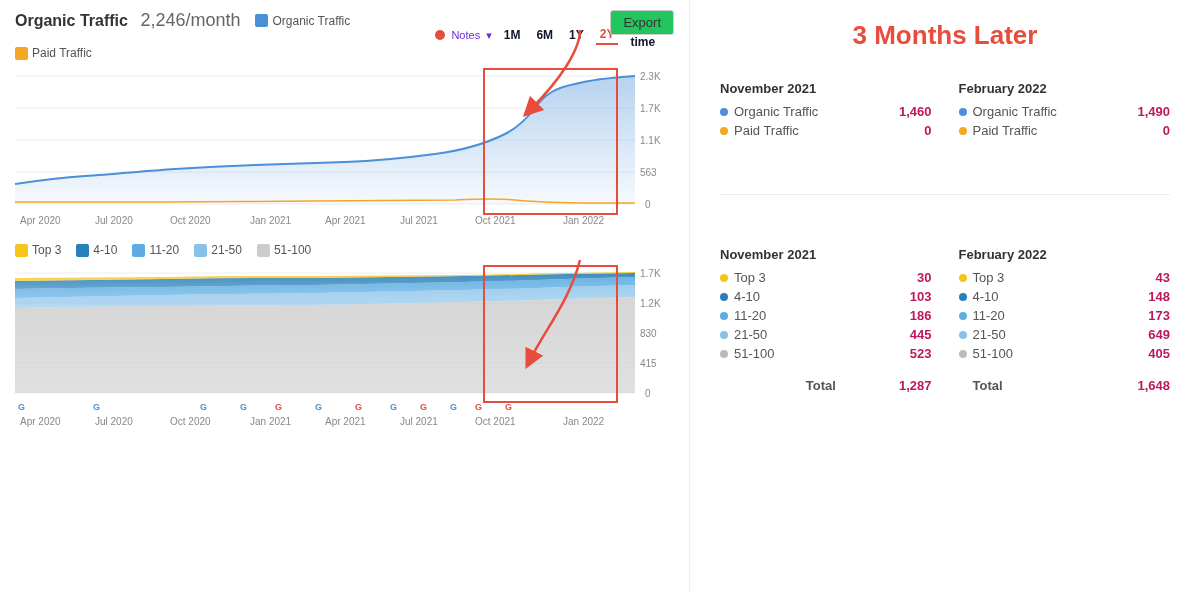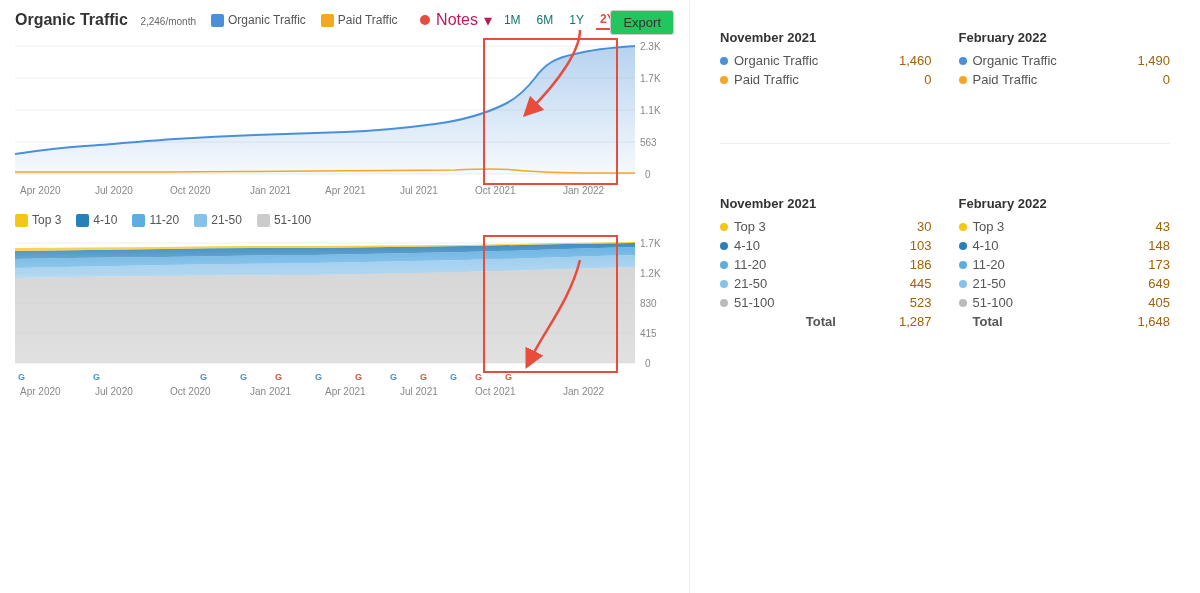--- a/index.html
+++ b/index.html
@@ -32,40 +32,40 @@
     
     .chart-section { margin-bottom: 8px; }
 
     .chart-title {
       font-size: 16px;
       font-weight: bold;
       color: #333;
       display: inline;
     }
     .chart-subtitle {
-      font-size: 10px;
+      font-size: 18px;
       color: #666;
       margin-left: 8px;
     }
     .chart-header { margin-bottom: 6px; display: flex; align-items: center; justify-content: space-between; }
     .chart-header-left { display: flex; align-items: center; gap: 15px; flex-wrap: wrap; }
 
     .legend-item { display: flex; align-items: center; gap: 4px; font-size: 12px; color: #555; }
     .checkbox-blue { width: 13px; height: 13px; background: #4a90d9; border-radius: 2px; display: inline-block; }
     .checkbox-orange { width: 13px; height: 13px; background: #f5a623; border-radius: 2px; display: inline-block; }
     .checkbox-yellow { width: 13px; height: 13px; background: #f5c518; border-radius: 2px; display: inline-block; }
     .checkbox-blue2 { width: 13px; height: 13px; background: #2980b9; border-radius: 2px; display: inline-block; }
     .checkbox-blue3 { width: 13px; height: 13px; background: #5dade2; border-radius: 2px; display: inline-block; }
     .checkbox-blue4 { width: 13px; height: 13px; background: #85c1e9; border-radius: 2px; display: inline-block; }
     .checkbox-gray { width: 13px; height: 13px; background: #ccc; border-radius: 2px; display: inline-block; }
 
     .chart-controls { display: flex; align-items: center; gap: 8px; font-size: 12px; color: #555; }
-    .notes-btn { display: flex; align-items: center; gap: 6px; cursor: pointer; color: #be185d; font-size: 16px; }
+    .notes-btn { display: flex; align-items: center; gap: 6px; cursor: pointer; color: #6d28d9; font-size: 11px; }
     .notes-dot { width: 10px; height: 10px; border-radius: 50%; background: #e74c3c; display: inline-block; }
-    .time-btn { cursor: pointer; font-size: 12px; color: #0f766e; padding: 2px 4px; }
+    .time-btn { cursor: pointer; font-size: 12px; color: #0f172a; padding: 2px 4px; font-weight: bold; }
     .time-btn.active { color: #e74c3c; font-weight: bold; border-bottom: 2px solid #e74c3c; }
 
     
     .chart-wrapper { position: relative; }
     .chart-svg { width: 650px; }
 
     
     .stats-panel {
       flex: 1;
       padding: 20px 30px;
@@ -80,33 +80,33 @@
       margin-bottom: 20px;
     }
 
     .stats-grid { display: grid; grid-template-columns: 1fr 1fr; gap: 27px; }
 
     .stats-block { padding: 10px 0; }
     .stats-block-title { font-size: 13px; font-weight: bold; color: #333; margin-bottom: 8px; }
 
     .stats-row { display: flex; align-items: center; gap: 6px; margin-bottom: 4px; font-size: 13px; }
     .stats-label { color: #555; flex: 1; }
-    .stats-value { font-weight: normal; color: #a16207; min-width: 40px; text-align: right; }
+    .stats-value { font-weight: bold; color: #be185d; min-width: 40px; text-align: right; }
 
     .divider { height: 1px; background: #eee; margin: 15px 0; grid-column: 1 / -1; }
 
     .dot-yellow { width: 8px; height: 8px; border-radius: 50%; background: #f5c518; flex-shrink: 0; }
     .dot-blue1 { width: 8px; height: 8px; border-radius: 50%; background: #2980b9; flex-shrink: 0; }
     .dot-blue2 { width: 8px; height: 8px; border-radius: 50%; background: #5dade2; flex-shrink: 0; }
     .dot-blue3 { width: 8px; height: 8px; border-radius: 50%; background: #85c1e9; flex-shrink: 0; }
     .dot-gray { width: 8px; height: 8px; border-radius: 50%; background: #bbb; flex-shrink: 0; }
     .dot-blue-main { width: 8px; height: 8px; border-radius: 50%; background: #4a90d9; flex-shrink: 0; }
     .dot-orange { width: 8px; height: 8px; border-radius: 50%; background: #f5a623; flex-shrink: 0; }
 
-    .total-row { font-weight: bold; color: #333; font-size: 13px; margin-top: 4px; }
+    .total-row { font-weight: bold; color: #333; font-size: 13px; margin-top: 17px; }
   </style>
 </head>
 <body>
 
 <div class="main-container">
 
   <div class="charts-panel">
     <button class="export-btn">Export</button>
 
     <div class="chart-section">
@@ -292,20 +292,21 @@
         </marker>
       </defs>
 
       <path d="M580,30 C580,50 560,80 530,110" stroke="#e74c3c" stroke-width="2.5" fill="none" marker-end="url(#arrowhead1)"></path>
 
       <path d="M580,260 C570,300 545,330 530,360" stroke="#e74c3c" stroke-width="2.5" fill="none" marker-end="url(#arrowhead2)"></path>
     </svg>
   </div>
 
   <div class="stats-panel">
+    <div class="months-later-title">3 Months Later</div>
 
     <div class="stats-grid">
 
       <div class="stats-block">
         <div class="stats-block-title">November 2021</div>
         <div class="stats-row">
           <span class="dot-blue-main"></span>
           <span class="stats-label">Organic Traffic</span>
           <span class="stats-value">1,460</span>
         </div>

